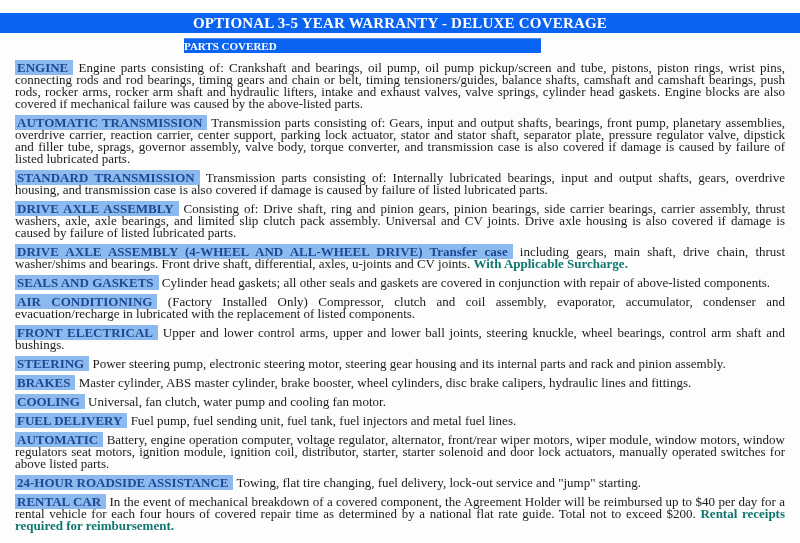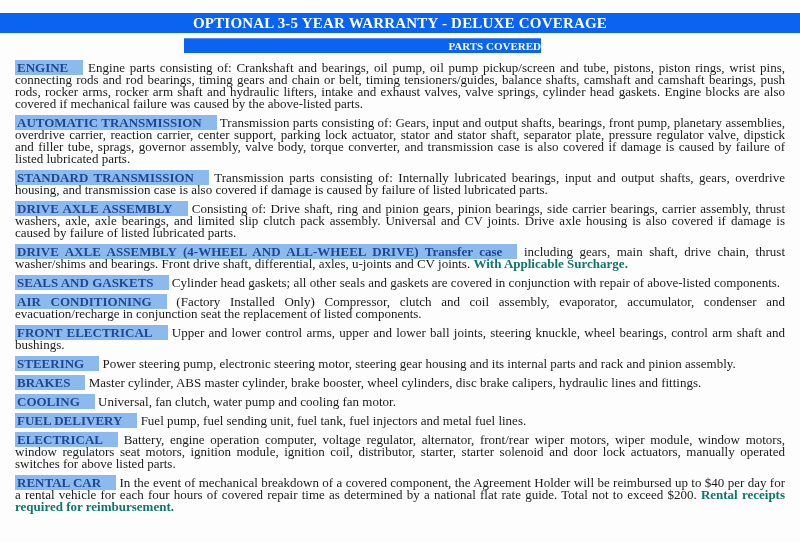--- a/index.html
+++ b/index.html
@@ -23,21 +23,21 @@
     letter-spacing: 0.2px;
   }
 
   .parts-bar {
     margin: 5px 0 0 184px;
     width: 357px;
     height: 15px;
     background: var(--bar-blue, #0b63f2);
     border-top: 1px solid #4f8ef0;
     color: #ffffff;
-    text-align: right;
+    text-align: left;
     font-weight: bold;
     font-size: 11px;
     line-height: 14px;
     box-sizing: border-box;
   }
 
   .content {
     padding: 9px 15px 0 15px;
     color: #1b1b1b;
   }
@@ -47,21 +47,21 @@
     font-size: 13px;
     line-height: 12px;
     text-align: justify;
     color: #1b1b1b;
   }
 
   .hl {
     background: var(--hl-blue, #8cbaee);
     color: var(--hl-text, #1e4896);
     font-weight: bold;
-    padding: 0 15px 0 2px;
+    padding: 0 5px 0 2px;
   }
 
   .suffix { color: #0f766e; }
 </style>
 </head>
 <body>
 
 <div class="page" style="--bar-blue: #0b63f2; --hl-blue: #8cbaee; --hl-text: #1e4896;">
   <header class="top-bar">
     <span>OPTIONAL 3-5 YEAR WARRANTY - DELUXE COVERAGE</span>
@@ -75,30 +75,31 @@
   <p class="section"><span class="hl">AUTOMATIC TRANSMISSION</span> <span class="bodytext">Transmission parts consisting of: Gears, input and output shafts, bearings, front pump, planetary assemblies, overdrive carrier, reaction carrier, center support, parking lock actuator, stator and stator shaft, separator plate, pressure regulator valve, dipstick and filler tube, sprags, governor assembly, valve body, torque converter, and transmission case is also covered if damage is caused by failure of listed lubricated parts.</span> </p>
 
   <p class="section"><span class="hl">STANDARD TRANSMISSION</span> <span class="bodytext">Transmission parts consisting of: Internally lubricated bearings, input and output shafts, gears, overdrive housing, and transmission case is also covered if damage is caused by failure of listed lubricated parts.</span> </p>
 
   <p class="section"><span class="hl">DRIVE AXLE ASSEMBLY</span> <span class="bodytext">Consisting of: Drive shaft, ring and pinion gears, pinion bearings, side carrier bearings, carrier assembly, thrust washers, axle, axle bearings, and limited slip clutch pack assembly. Universal and CV joints. Drive axle housing is also covered if damage is caused by failure of listed lubricated parts.</span> </p>
 
   <p class="section"><span class="hl">DRIVE AXLE ASSEMBLY (4-WHEEL AND ALL-WHEEL DRIVE) Transfer case</span> <span class="bodytext">including gears, main shaft, drive chain, thrust washer/shims and bearings. Front drive shaft, differential, axles, u-joints and CV joints.</span> <b class="suffix">With Applicable Surcharge.</b></p>
 
   <p class="section"><span class="hl">SEALS AND GASKETS</span> <span class="bodytext">Cylinder head gaskets; all other seals and gaskets are covered in conjunction with repair of above-listed components.</span> </p>
 
-  <p class="section"><span class="hl">AIR CONDITIONING</span> <span class="bodytext">(Factory Installed Only) Compressor, clutch and coil assembly, evaporator, accumulator, condenser and evacuation/recharge in conjunction seat the replacement of listed components.</span> </p>
+  <p class="section"><span class="hl">AIR CONDITIONING</span> <span class="bodytext">(Factory Installed Only) Compressor, clutch and coil assembly, evaporator, accumulator, condenser and evacuation/recharge in lubricated with the replacement of listed components.</span> </p>
 
   <p class="section"><span class="hl">FRONT ELECTRICAL</span> <span class="bodytext">Upper and lower control arms, upper and lower ball joints, steering knuckle, wheel bearings, control arm shaft and bushings.</span> </p>
 
   <p class="section"><span class="hl">STEERING</span> <span class="bodytext">Power steering pump, electronic steering motor, steering gear housing and its internal parts and rack and pinion assembly.</span> </p>
 
   <p class="section"><span class="hl">BRAKES</span> <span class="bodytext">Master cylinder, ABS master cylinder, brake booster, wheel cylinders, disc brake calipers, hydraulic lines and fittings.</span> </p>
 
   <p class="section"><span class="hl">COOLING</span> <span class="bodytext">Universal, fan clutch, water pump and cooling fan motor.</span> </p>
 
   <p class="section"><span class="hl">FUEL DELIVERY</span> <span class="bodytext">Fuel pump, fuel sending unit, fuel tank, fuel injectors and metal fuel lines.</span> </p>
 
-  <p class="section"><span class="hl">ELECTRICAL</span> <span class="bodytext">Battery, engine operation computer, voltage regulator, alternator, front/rear wiper motors, wiper module, window motors, window regulators seat motors, ignition module, ignition coil, distributor, starter, starter solenoid and door lock actuators, manually operated switches for above listed parts.</span> </p>
+  <p class="section"><span class="hl">AUTOMATIC</span> <span class="bodytext">Battery, engine operation computer, voltage regulator, alternator, front/rear wiper motors, wiper module, window motors, window regulators seat motors, ignition module, ignition coil, distributor, starter, starter solenoid and door lock actuators, manually operated switches for above listed parts.</span> </p>
 
+  <p class="section"><span class="hl">24-HOUR ROADSIDE ASSISTANCE</span> <span class="bodytext">Towing, flat tire changing, fuel delivery, lock-out service and "jump" starting.</span> </p>
 
   <p class="section"><span class="hl">RENTAL CAR</span> <span class="bodytext">In the event of mechanical breakdown of a covered component, the Agreement Holder will be reimbursed up to $40 per day for a rental vehicle for each four hours of covered repair time as determined by a national flat rate guide. Total not to exceed $200.</span> <b class="suffix">Rental receipts required for reimbursement.</b></p>
 </main>
 </div>
 
 </body></html>

